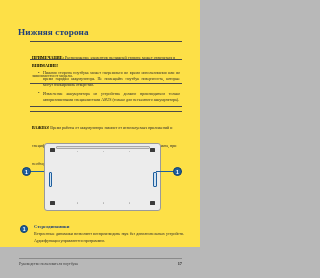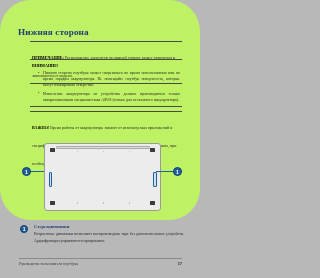--- a/index.html
+++ b/index.html
@@ -9,24 +9,23 @@
   }
   body {
     width: 200px;
     height: 278px;
     overflow: hidden;
     font-family: "Liberation Serif", serif;
   }
   .page {
     position: relative;
     width: 200px;
-    height: 220px;
-    background: #bef264;
-    box-sizing: border-box;
-    border-radius: 31px;
+    height: 247px;
+    background: #fde047;
+    box-sizing: border-box;
   }
 
   
   .page-title {
     position: absolute;
     left: 18px;
     top: 21px;
     font-family: "Liberation Serif", serif;
     font-weight: bold;
     font-size: 9.2px;

